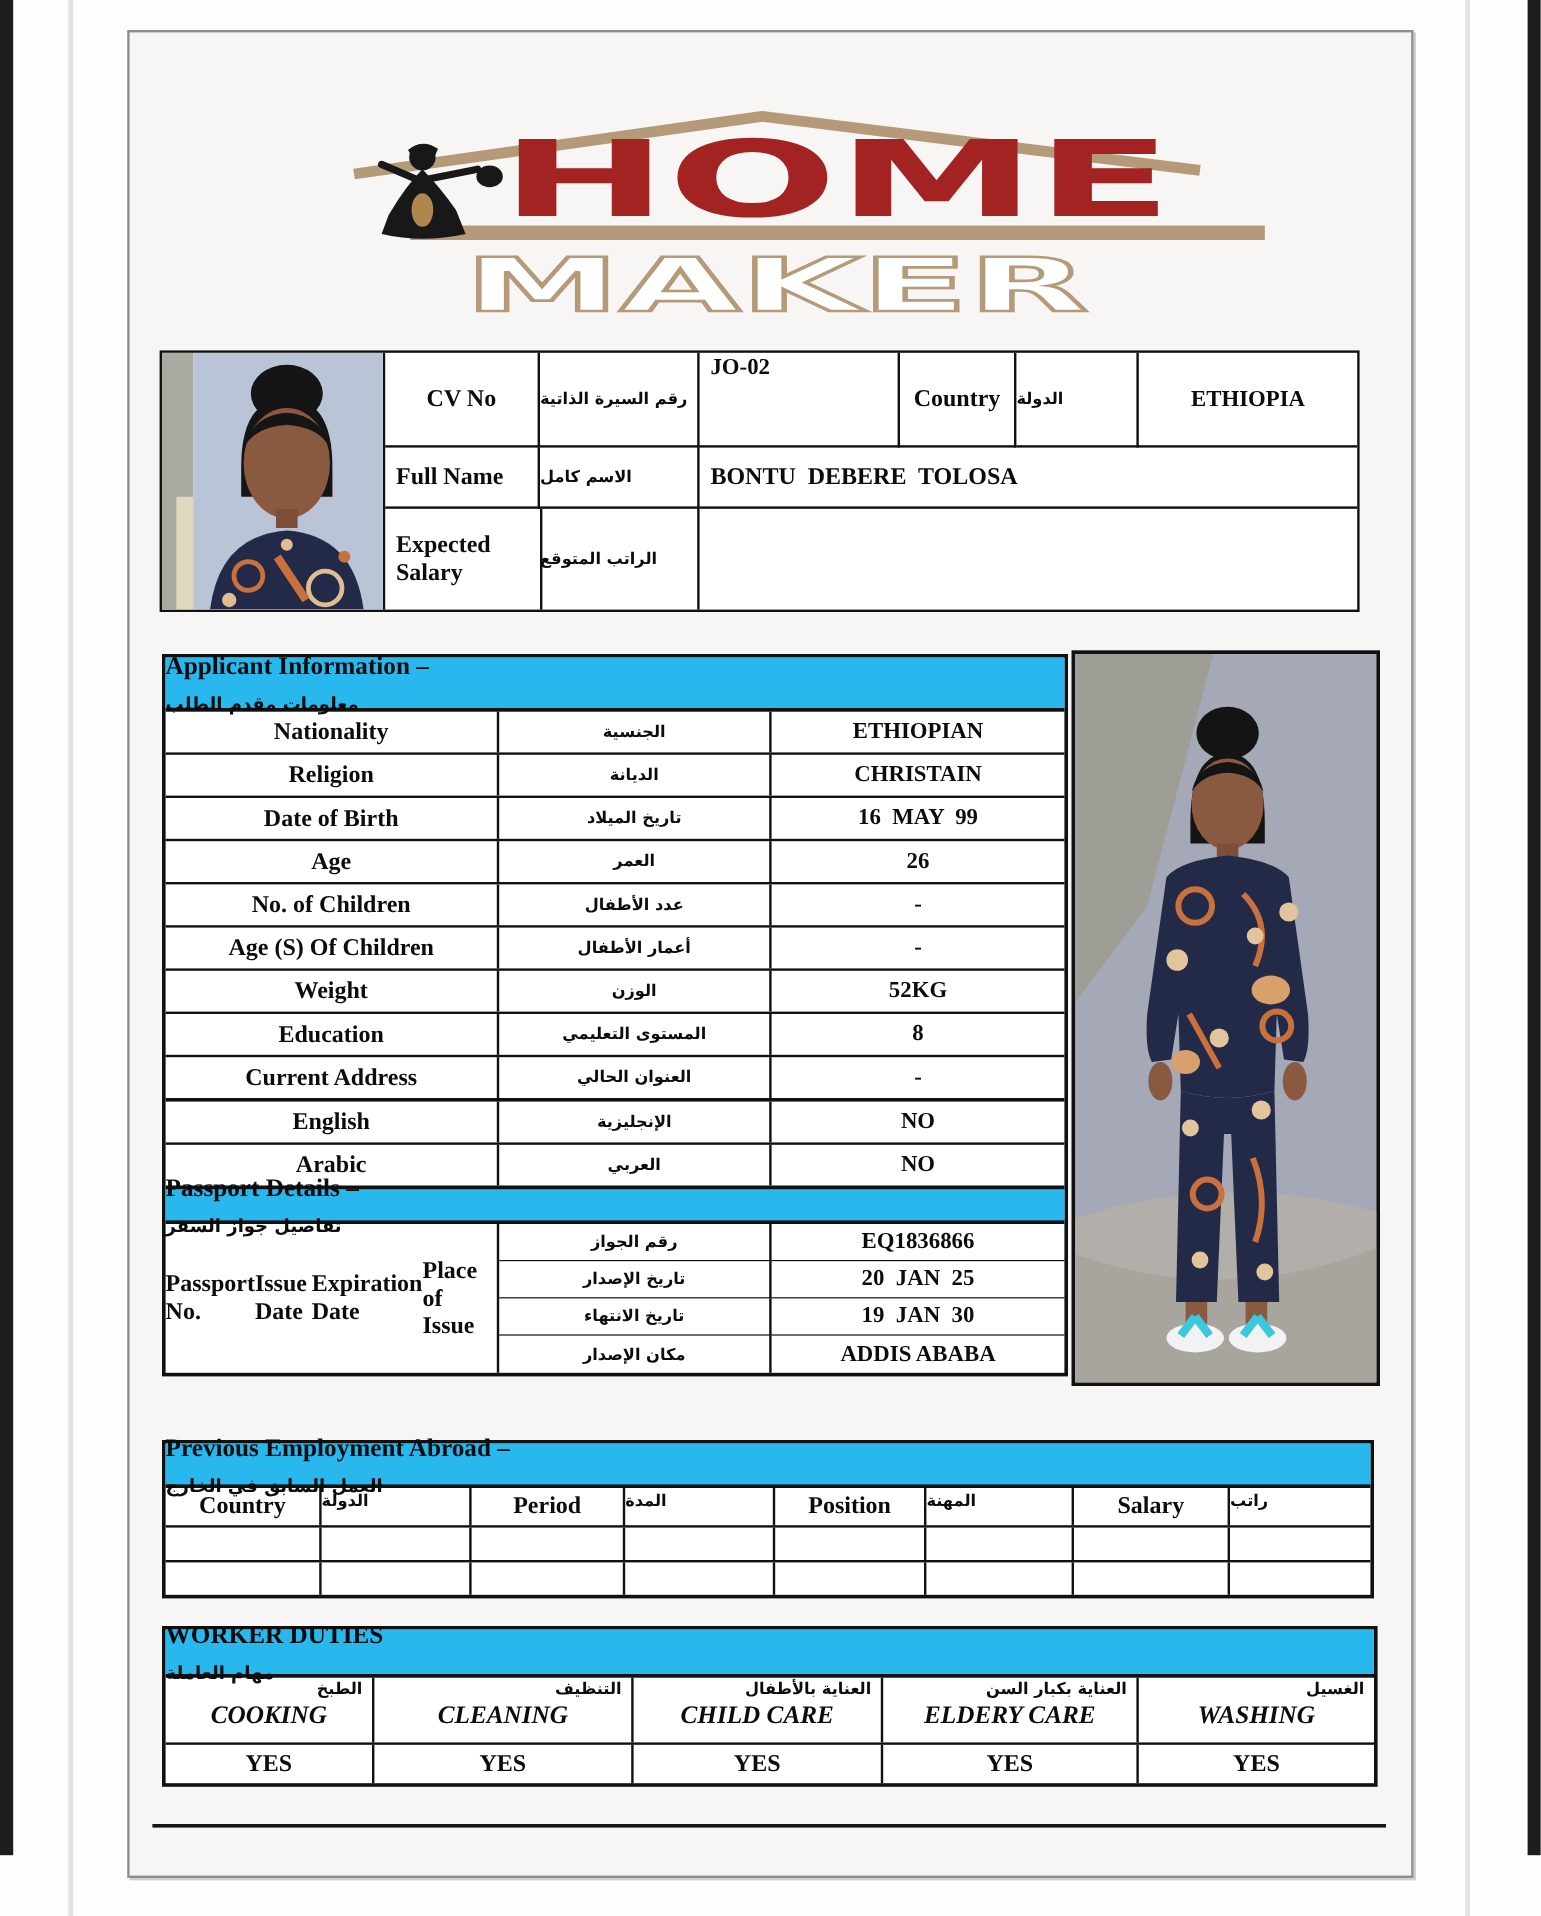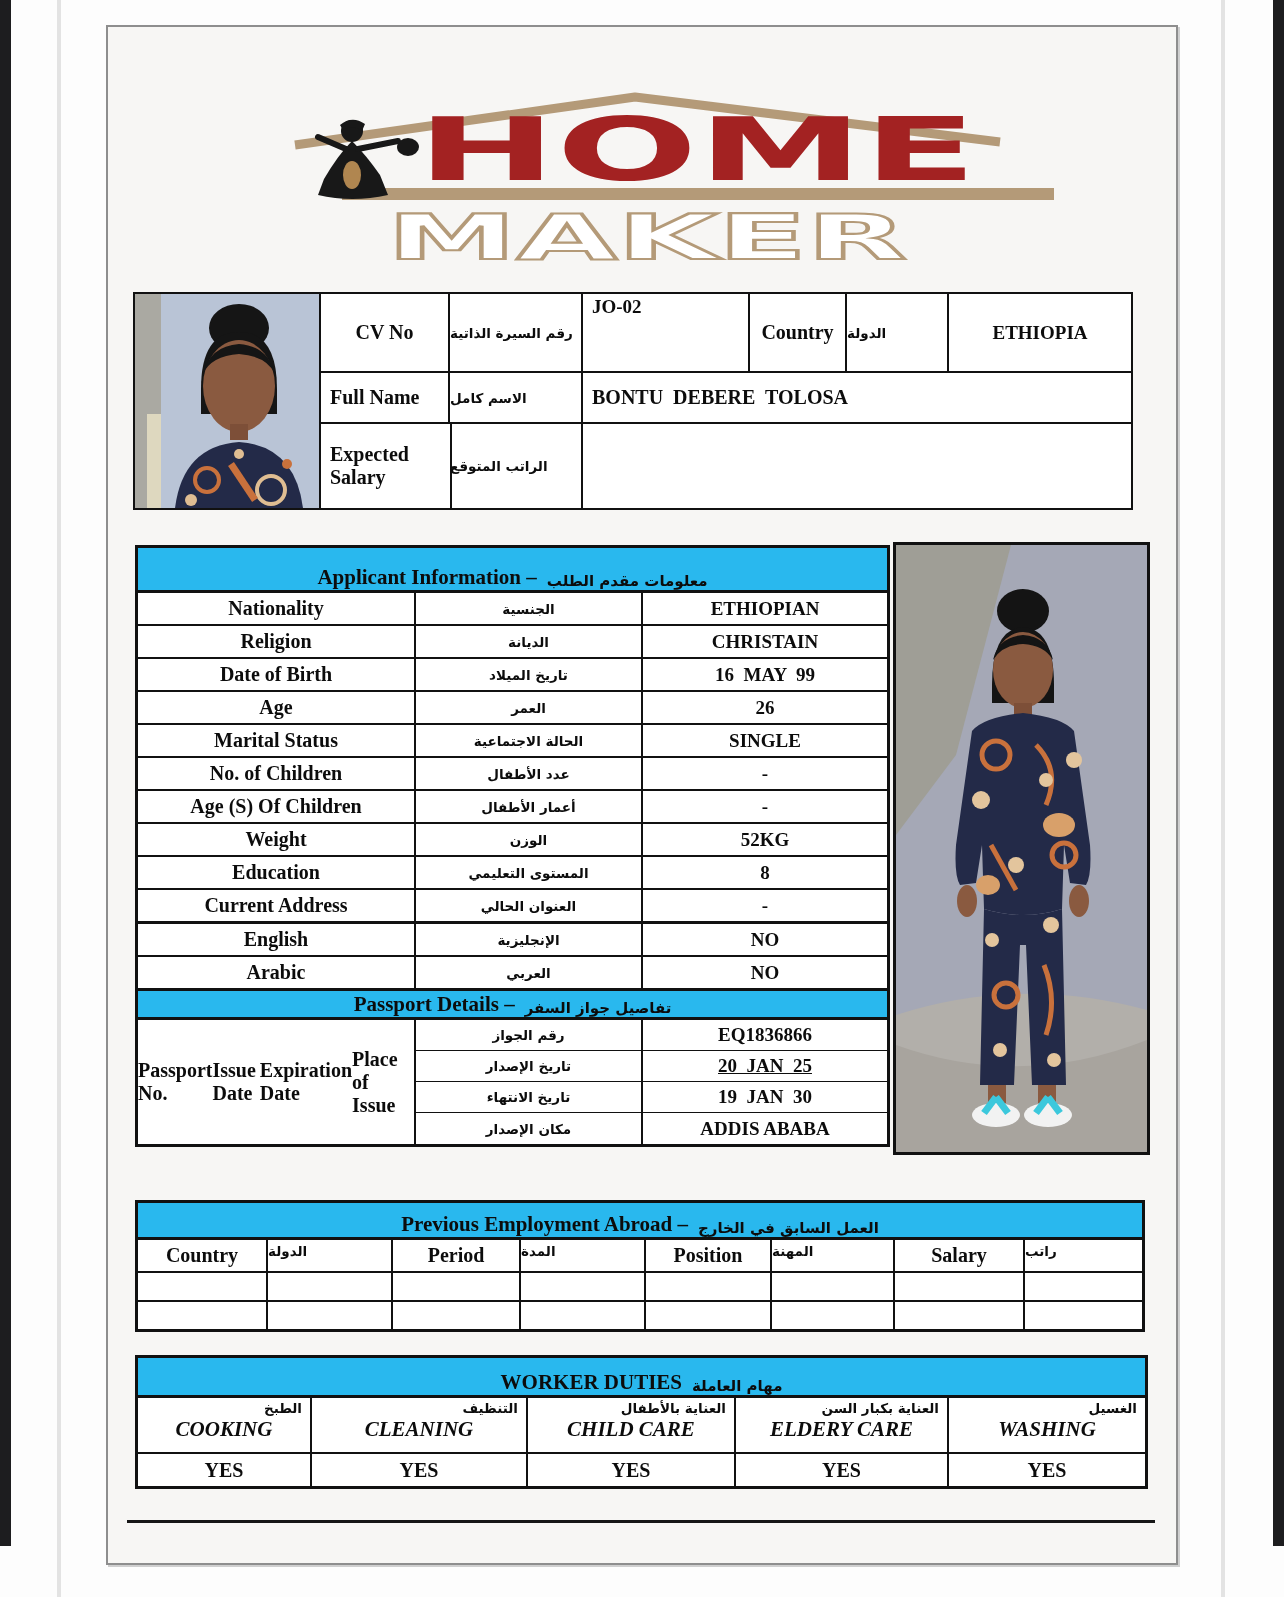--- a/index.html
+++ b/index.html
@@ -14,22 +14,22 @@
   .fold-left{left:57px;}
   .fold-right{left:1221px;}
   .page{position:absolute;left:106px;top:25px;width:1068px;height:1536px;
         background:#f7f6f4;border:2px solid #8e8e8e;box-shadow:2px 2px 0 #cfcfcf;}
 
   
   .logo{position:absolute;left:202px;top:75px;width:880px;height:205px;}
 
   
   .tbl{position:absolute;background:#fff;border:3px solid #111;box-sizing:border-box;}
-  .cyan-bar{background:#29b8ee;display:flex;align-items:flex-end;justify-content:center;gap:10px;
-            border-bottom:3px solid #111;}
+  .cyan-bar{background:#29b8ee;display:flex;align-items:flex-start;justify-content:center;gap:10px;
+            border-bottom:3px solid #111;flex-direction:column;}
   .cyan-bar .t-en{font-size:21px;font-weight:bold;}
   .cyan-bar .t-ar{font-family:"DejaVu Sans",sans-serif;font-size:15px;font-weight:bold;}
   .ar{font-family:"DejaVu Sans",sans-serif;font-weight:bold;font-size:13.5px;direction:rtl;}
   .en-lbl{font-weight:bold;font-size:20px;}
   .val{font-weight:bold;font-size:19px;white-space:pre;}
   .cell{box-sizing:border-box;display:flex;align-items:center;justify-content:center;}
   .br{border-right:2px solid #111;}
   .bb{border-bottom:2px solid #111;}
 
   
@@ -168,25 +168,20 @@
         <div class="cell br en-lbl">Date of Birth</div>
         <div class="cell br ar">تاريخ الميلاد</div>
         <div class="cell val">16  MAY  99</div>
       </div>
       <div class="irow">
         <div class="cell br en-lbl">Age</div>
         <div class="cell br ar">العمر</div>
         <div class="cell val">26</div>
       </div>
       <div class="irow">
-        <div class="cell br en-lbl">Marital Status</div>
-        <div class="cell br ar">الحالة الاجتماعية</div>
-        <div class="cell val">SINGLE</div>
-      </div>
-      <div class="irow">
         <div class="cell br en-lbl">No. of Children</div>
         <div class="cell br ar">عدد الأطفال</div>
         <div class="cell val">-</div>
       </div>
       <div class="irow">
         <div class="cell br en-lbl">Age (S) Of Children</div>
         <div class="cell br ar">أعمار الأطفال</div>
         <div class="cell val">-</div>
       </div>
       <div class="irow">
@@ -222,21 +217,21 @@
     <div class="pp-body">
       <div class="pp-left">
         <span class="en-lbl">Passport No.</span>
         <span class="en-lbl">Issue Date</span>
         <span class="en-lbl">Expiration Date</span>
         <span class="en-lbl">Place of Issue</span>
       </div>
       <div class="cell ppm ar" style="grid-row:1;">رقم الجواز</div>
       <div class="cell ppv val" style="grid-row:1;">EQ1836866</div>
       <div class="cell ppm ar" style="grid-row:2;">تاريخ الإصدار</div>
-      <div class="cell ppv val" style="grid-row:2;text-decoration:underline;">20  JAN  25</div>
+      <div class="cell ppv val" style="grid-row:2;">20  JAN  25</div>
       <div class="cell ppm ar" style="grid-row:3;">تاريخ الانتهاء</div>
       <div class="cell ppv val" style="grid-row:3;">19  JAN  30</div>
       <div class="cell ppm ar pp-nb" style="grid-row:4;">مكان الإصدار</div>
       <div class="cell ppv val pp-nb" style="grid-row:4;">ADDIS ABABA</div>
     </div>
   </div>
 
   <div class="photo-box">
     <svg width="100%" height="100%" viewBox="0 0 251 607" preserveAspectRatio="none">
       <rect x="0" y="0" width="251" height="607" fill="#a5a8b6"></rect>

